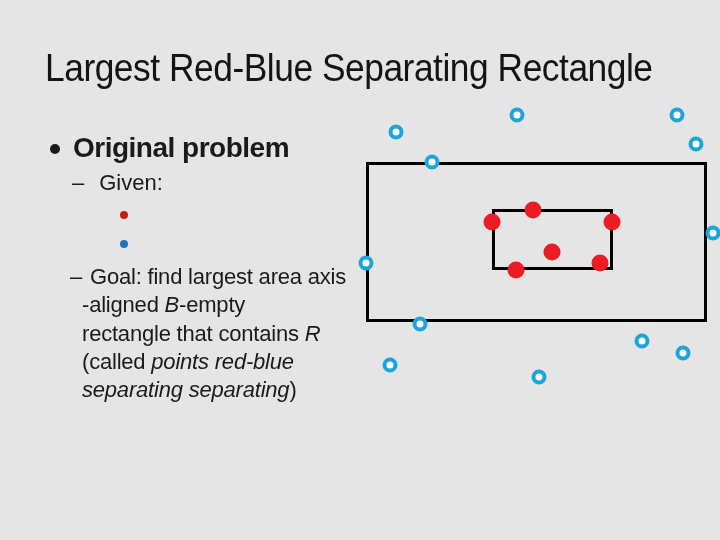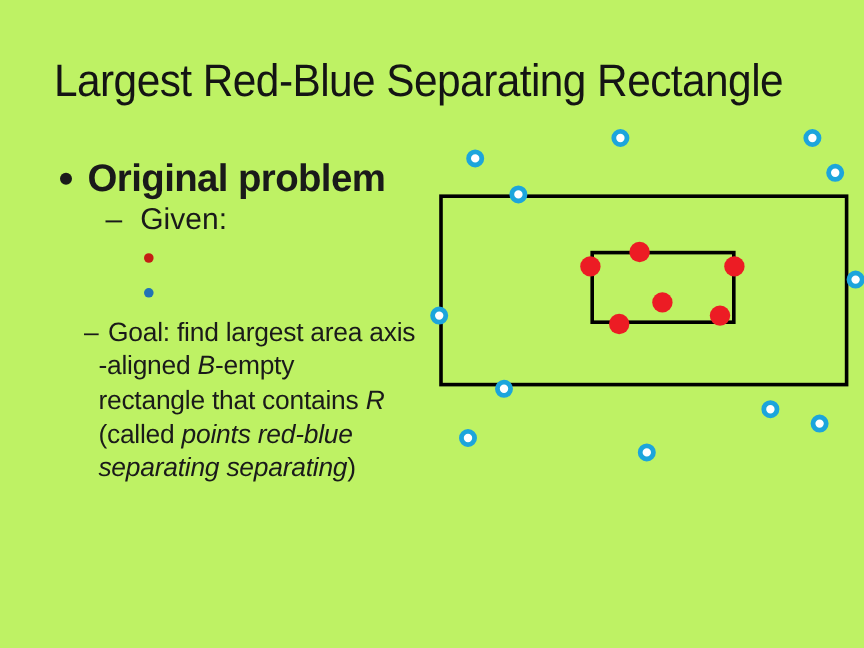--- a/index.html
+++ b/index.html
@@ -1,31 +1,31 @@
 <!DOCTYPE html>
 <html><head>
 <meta charset="utf-8">
 <style>
   html,body { margin:0; padding:0; background:#fff; }
   .slide {
-    position:relative; width:720px; height:540px; background:#bef264;
+    position:relative; width:720px; height:540px; background:#e5e5e5;
     overflow:hidden; font-family:"Liberation Sans", sans-serif; color:#1a1a1a;
   }
   .abs { position:absolute; }
 
   .title {
     left:45px; top:45px; font-size:38px; line-height:46px;
     letter-spacing:-0.5px; white-space:nowrap;
     transform:scaleX(0.93); transform-origin:0 0; color:#141414;
   }
 
   .b1dot { left:50px; top:144px; width:10px; height:10px; border-radius:50%; background:#1a1a1a; }
-  .b1text { left:73px; top:133px; font-size:32px; font-weight:bold; line-height:30px; letter-spacing:-0.5px; white-space:nowrap; }
+  .b1text { left:73px; top:133px; font-size:28px; font-weight:bold; line-height:30px; letter-spacing:-0.5px; white-space:nowrap; }
 
-  .given { left:88px; top:170px; font-size:25px; line-height:26px; white-space:nowrap; }
+  .given { left:72px; top:170px; font-size:22px; line-height:26px; white-space:nowrap; }
   .given .dash { display:inline-block; margin-right:15px; }
 
   .sub { font-size:19px; line-height:22px; white-space:nowrap; }
   .sub1 { left:135px; top:202px; }
   .sub2 { left:135px; top:231px; }
   .subdot { width:8px; height:8px; border-radius:50%; }
   .subdot1 { left:120px; top:211px; }
   .subdot2 { left:120px; top:240px; }
 
   .var { font-weight:bold; font-style:italic; }

